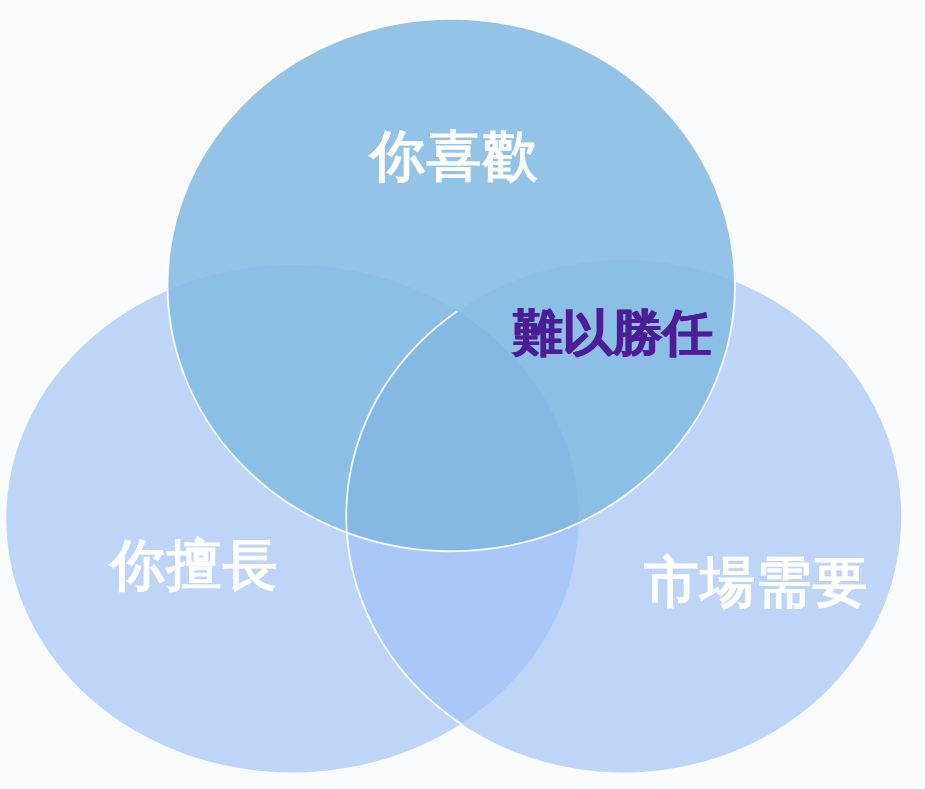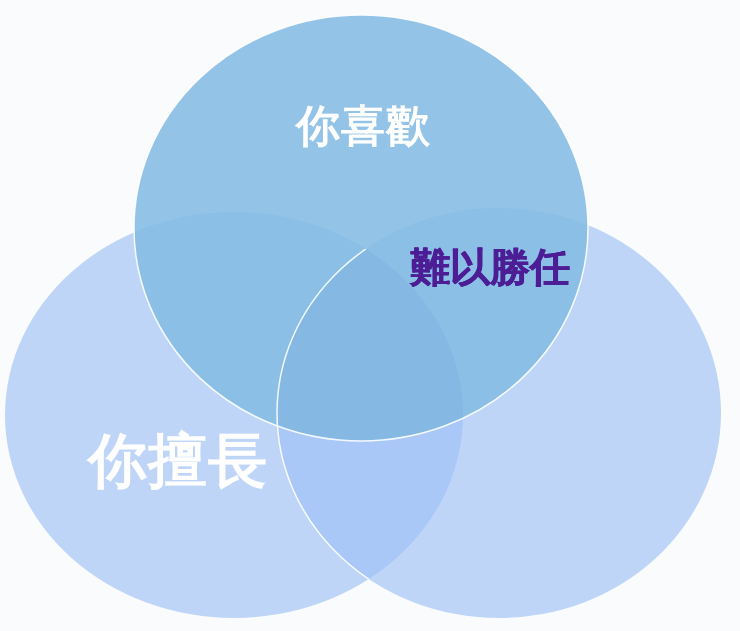--- a/index.html
+++ b/index.html
@@ -34,21 +34,21 @@
     color: #ffffff;
   }
   #label-top {
     left: 296px;
     top: 104px;
     font-size: 44px;
   }
   #label-left {
     left: 88px;
     top: 431px;
-    font-size: 59px;
+    font-size: 44px;
   }
   #label-right {
     left: 515px;
     top: 445px;
     font-size: 44px;
   }
   #label-center {
     left: 410px;
     top: 247px;
     font-size: 40px;
@@ -93,14 +93,15 @@
 
     <ellipse cx="361" cy="228" rx="227" ry="213" fill="none" stroke="#ffffff" stroke-width="1.5" stroke-opacity="0.9"></ellipse>
 
     <g clip-path="url(#clip-left)">
       <ellipse cx="499" cy="413" rx="222" ry="205" fill="none" stroke="#ffffff" stroke-width="1.5" stroke-opacity="0.9"></ellipse>
     </g>
   </svg>
 
   <div class="label white" id="label-top">你喜歡</div>
   <div class="label white" id="label-left">你擅長</div>
+  <div class="label white" id="label-right">市場需要</div>
   <div class="label" id="label-center" style="color:#4c1d95">難以勝任</div>
 </div>
 
 </body></html>

